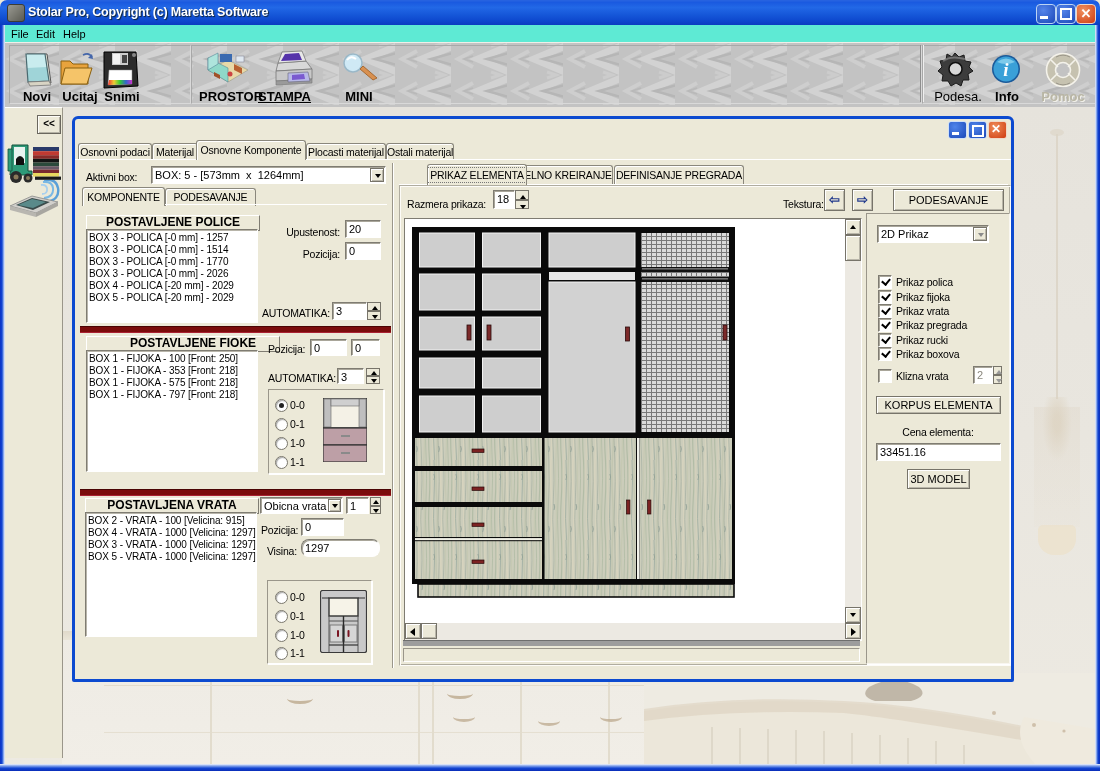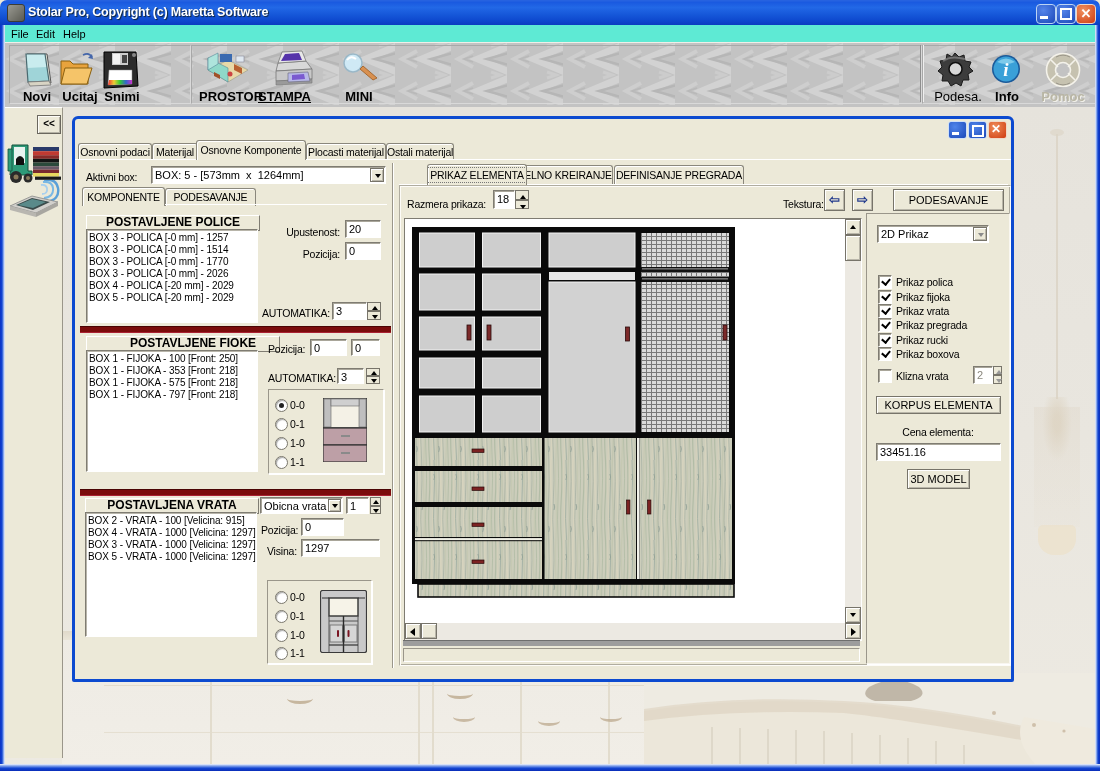--- a/index.html
+++ b/index.html
@@ -362,21 +362,21 @@
         <div class="up" style="width:11px;">
           <div class="tri-u" style="left:2px;top:2px;"></div>
         </div>
         <div class="dn" style="width:11px;">
           <div class="tri-d" style="left:2px;top:2px;"></div>
         </div>
       </div>
     <div class="lbl" style="left:186px;top:384px;">Pozicija:</div>
     <div class="ed" style="left:226px;top:378px;width:43px;height:18px;">0</div>
     <div class="lbl" style="left:192px;top:405px;">Visina:</div>
-    <div class="ed" style="left:226px;top:399px;width:79px;height:18px;">1297</div>
+    <div class="ed" style="left:226px;top:399px;width:79px;height:18px;border-radius:8px;">1297</div>
     <div class="grp" style="left:192px;top:440px;width:103px;height:82px;">
       <div class="radio" style="left:7px;top:10px;"></div>
         <div class="lbl" style="left:22px;top:10px;">0-0</div>
       <div class="radio" style="left:7px;top:29px;"></div>
         <div class="lbl" style="left:22px;top:29px;">0-1</div>
       <div class="radio" style="left:7px;top:48px;"></div>
         <div class="lbl" style="left:22px;top:48px;">1-0</div>
       <div class="radio" style="left:7px;top:66px;"></div>
         <div class="lbl" style="left:22px;top:66px;">1-1</div>
       <svg class="abs" style="left:52px;top:9px;" width="47" height="63" viewBox="0 0 47 63">

